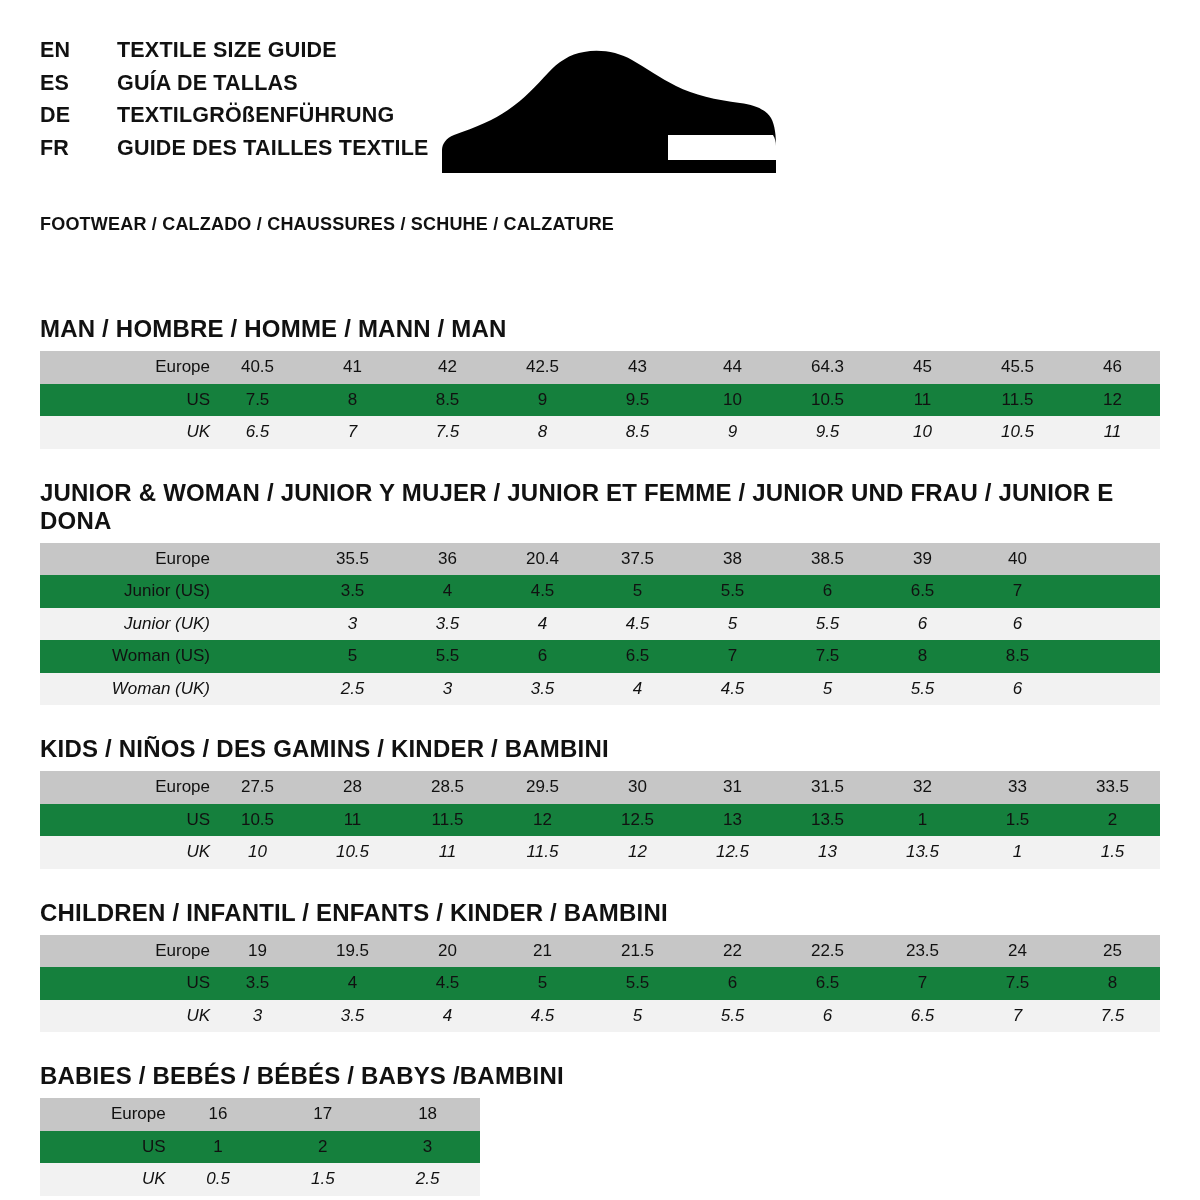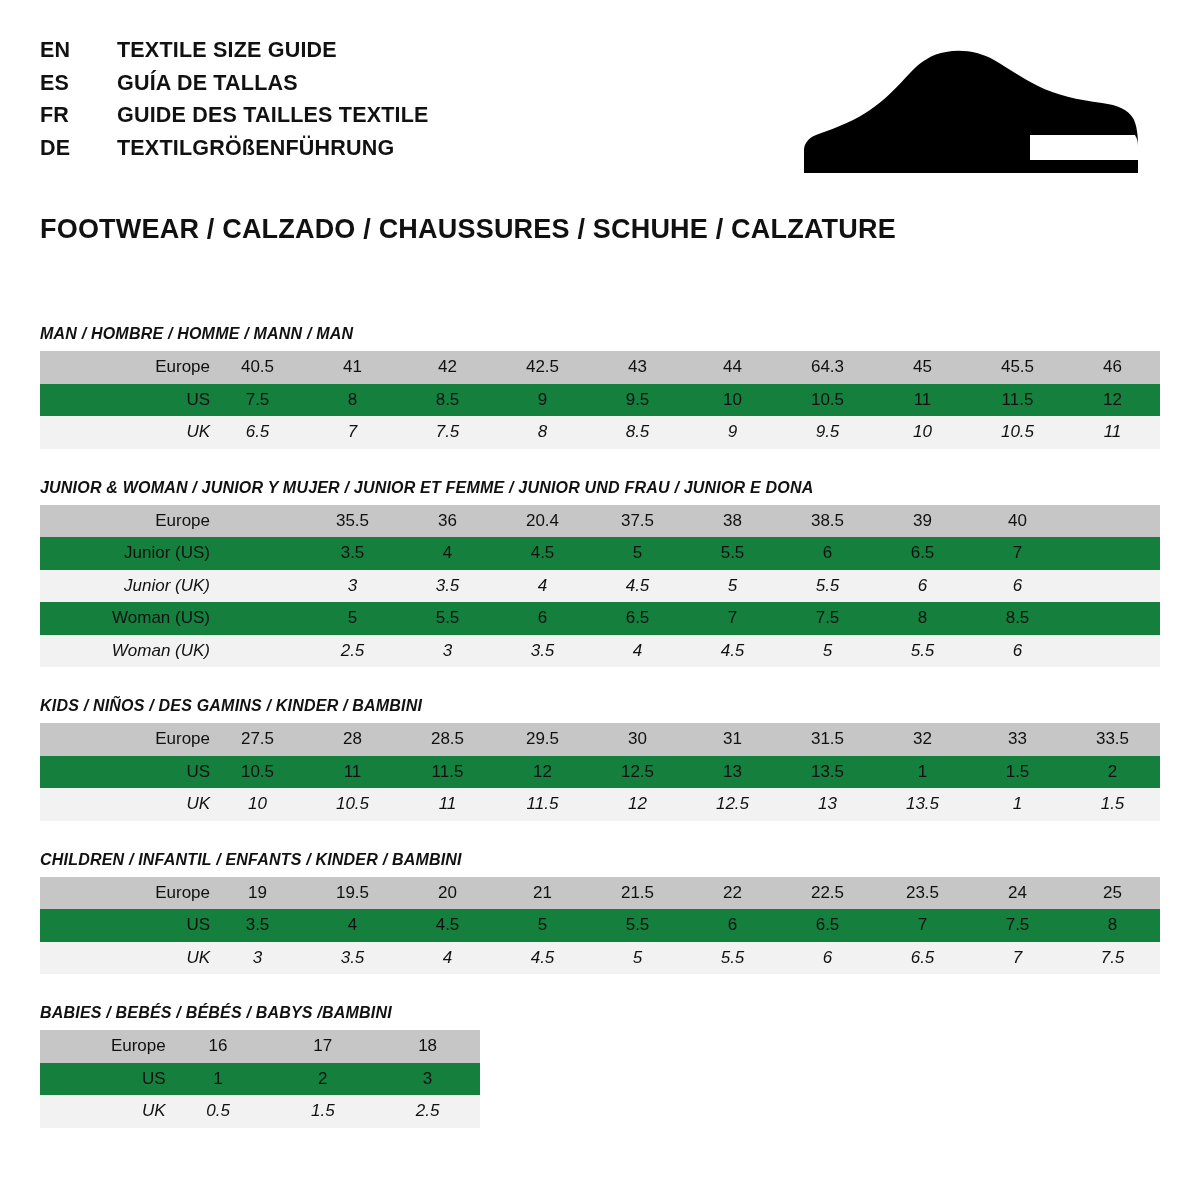--- a/index.html
+++ b/index.html
@@ -14,21 +14,21 @@
   .page {
     position: relative;
     width: 1200px; height: 1200px;
     padding: 34px 40px 0 40px;
   }
 
   
   .header {
     display: flex;
     align-items: flex-start;
-    justify-content: space-between;
+    justify-content: flex-start;
   }
   .lang-block { }
   .lang-row {
     display: flex;
     align-items: baseline;
     font-weight: bold;
     font-size: 21.5px;
     line-height: 32.5px;
     letter-spacing: 0.2px;
   }
@@ -39,34 +39,33 @@
     width: 370px;
     display: flex;
     justify-content: center;
     align-items: flex-start;
     padding-top: 14px;
     padding-right: 18px;
   }
 
   .footwear-title {
     font-weight: bold;
-    font-size: 27px;
+    font-size: 18px;
     letter-spacing: 0.2px;
     margin-top: 36px;
   }
 
   
   .sections { margin-top: 80px; }
   .section { margin-bottom: 30px; }
   .section-title {
     font-weight: bold;
-    font-size: 16px;
+    font-size: 24px;
     letter-spacing: 0.2px;
     margin-bottom: 8px;
-    font-style: italic;
   }
   table {
     border-collapse: collapse;
     table-layout: fixed;
   }
   table.full { width: 1120px; }
   table.babies { width: 440px; }
   td {
     font-size: 17px;
     height: 32.5px;
@@ -98,26 +97,26 @@
     <div class="lang-block">
       <div class="lang-row">
         <span class="lang-code">EN</span>
         <span class="lang-text">TEXTILE SIZE GUIDE</span>
       </div>
       <div class="lang-row">
         <span class="lang-code">ES</span>
         <span class="lang-text">GUÍA DE TALLAS</span>
       </div>
       <div class="lang-row">
+        <span class="lang-code">DE</span>
+        <span class="lang-text">TEXTILGRÖßENFÜHRUNG</span>
+      </div>
+      <div class="lang-row">
         <span class="lang-code">FR</span>
         <span class="lang-text">GUIDE DES TAILLES TEXTILE</span>
-      </div>
-      <div class="lang-row">
-        <span class="lang-code">DE</span>
-        <span class="lang-text">TEXTILGRÖßENFÜHRUNG</span>
       </div>
     </div>
 
     <div class="shoe-wrap">
       <svg width="345" height="130" viewBox="0 0 345 130">
         <path fill="#000000" d="M10 125 L10 102 C10 96 14 90 22 87 C44 79 62 72 76 62 C92 51 104 38 116 25 C126 14 138 6 152 4 C168 1 186 4 200 12 C214 20 228 30 244 38 C262 47 284 52 308 55 C324 57 334 62 339 70 C343 77 344 88 344 98 L344 108 L236 108 L236 125 Z"></path>
         <path fill="#ffffff" d="M236 108 L344 108 L344 98 C344 94 343 90 341 87 L236 87 Z"></path>
         <path fill="#000000" d="M236 125 L344 125 L344 112 L236 112 Z"></path>
       </svg>
     </div>

